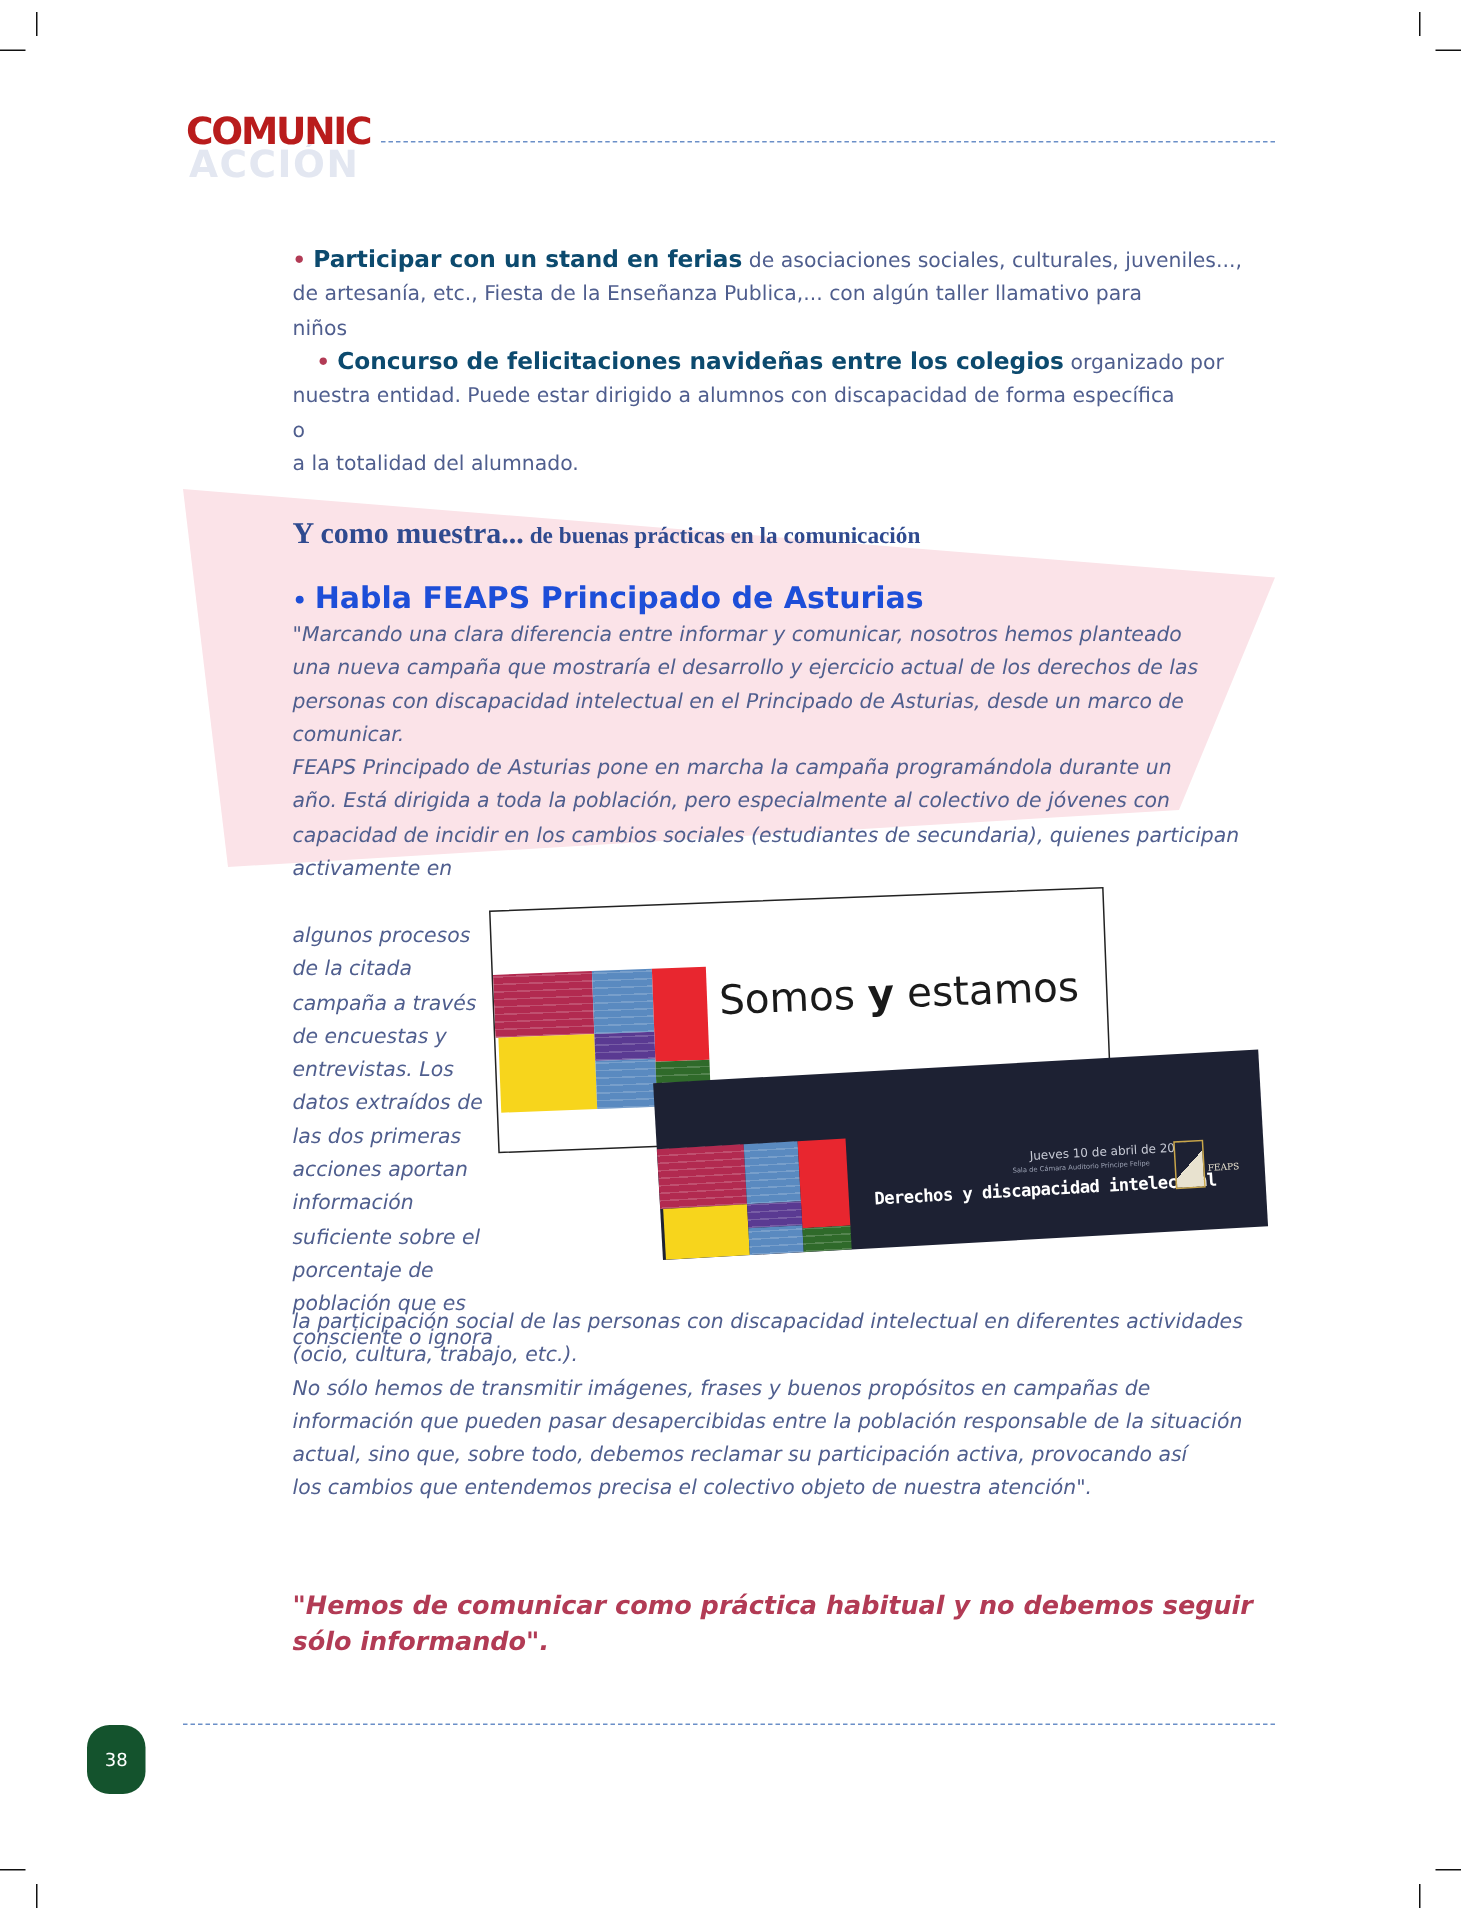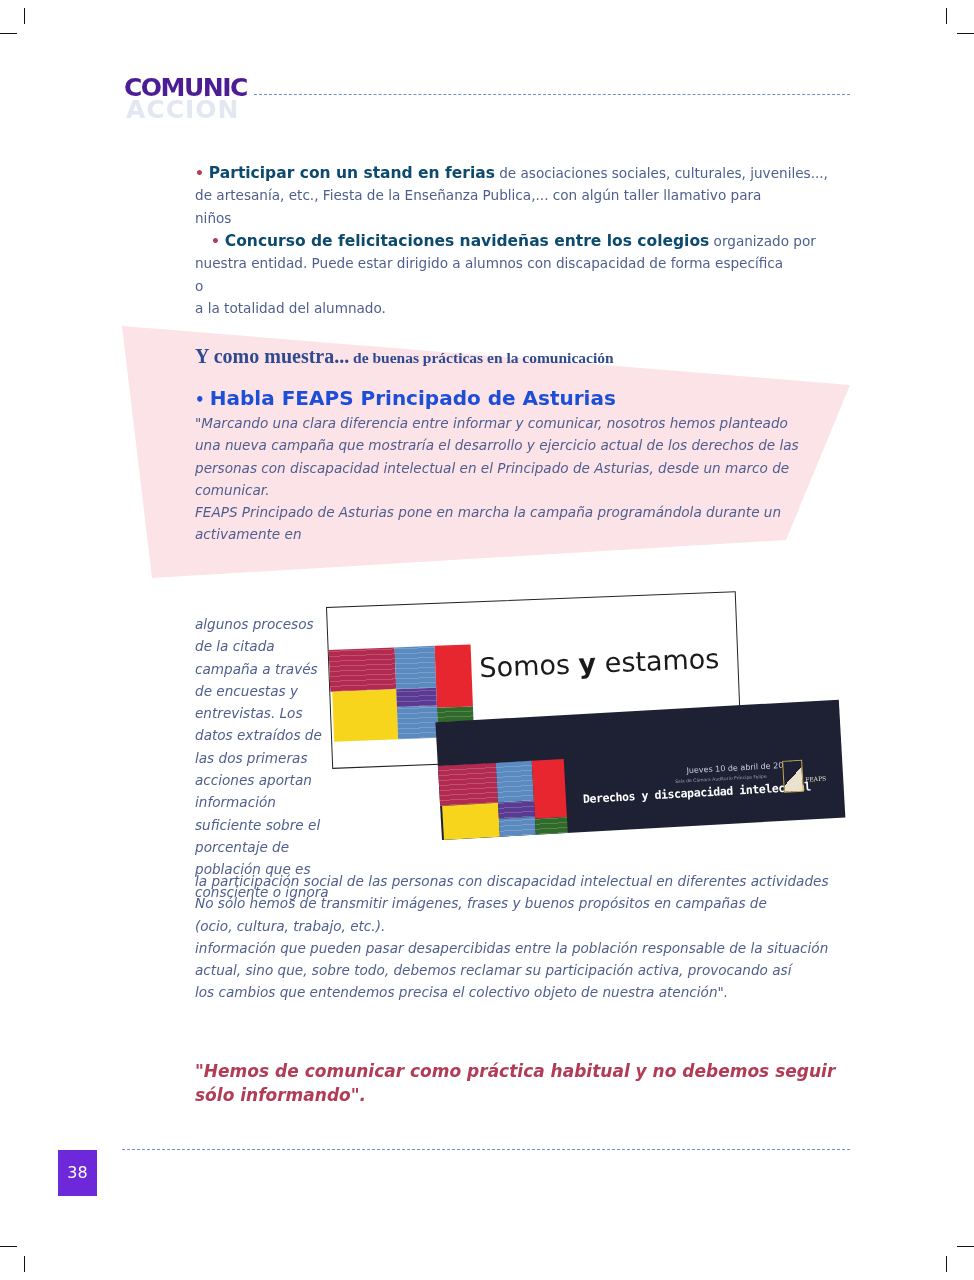--- a/index.html
+++ b/index.html
@@ -1,33 +1,33 @@
 <!DOCTYPE html>
 <html><head>
 <meta charset="utf-8">
 <style>
   html, body { margin: 0; padding: 0; background: #ffffff; }
   body { width: 974px; height: 1280px; position: relative; overflow: hidden;
          font-family: "DejaVu Sans", sans-serif; color: #3e4f8a; }
   .abs { position: absolute; }
   .crop { position: absolute; background: #111; }
   .logo-top { left: 124px; top: 74px; font-family: "DejaVu Sans", sans-serif; font-weight: bold;
-              font-size: 25px; color: #4c1d95; letter-spacing: -1.5px; line-height: 28px; }
+              font-size: 25px; color: #b91c1c; letter-spacing: -1.5px; line-height: 28px; }
   .logo-bot { left: 126px; top: 96px; font-family: "DejaVu Sans", sans-serif; font-weight: bold;
               font-size: 25px; color: #e3e7f1; letter-spacing: 1px; line-height: 28px; }
   .dash { border-top: 1.5px dashed #6b8fc8; height: 0; }
   .body-text { font-size: 13.6px; line-height: 22.3px; color: #4f5e8e; }
   .red-bold { font-weight: bold; color: #0c4a6e; font-size: 15.5px; }
   .dot { color: #b23b55; font-weight: bold; font-size: 14px; }
   .ital { font-style: italic; font-size: 13.6px; line-height: 22.3px; color: #4f5e8e; }
   .pink { left: 0; top: 0; }
   .heading { font-weight: bold; color: #2f4a8f; }
   .quote { font-weight: bold; font-style: italic; color: #b23b55; font-size: 17px; line-height: 24px; }
-  .page-num { left: 58px; top: 1150px; width: 39px; height: 46px; background: #6d28d9; color: #fff;
-              font-size: 16px; line-height: 46px; text-align: center; }
+  .page-num { left: 58px; top: 1150px; width: 39px; height: 46px; background: #14532d; color: #fff;
+              font-size: 12px; line-height: 46px; text-align: center; border-radius: 15px; }
   .card1 { left: 326px; top: 607px; width: 408px; height: 160px; background: #fff;
            border: 1.2px solid #222; transform: rotate(-2.2deg); transform-origin: 0 0; overflow: hidden; }
   .card2 { left: 442px; top: 722px; width: 404px; height: 118px; background: #1d2133;
            transform: rotate(-3.2deg); transform-origin: 0 100%; overflow: hidden; }
   .blk { position: absolute; }
   .stripe { background-image: repeating-linear-gradient(0deg, rgba(255,255,255,0.18) 0 1px, transparent 1px 5px); }
 </style>
 </head>
 <body>
 
@@ -64,20 +64,22 @@
 <div class="abs" style="left:195px;top:386px;white-space:nowrap;font-weight:bold;color:#1d4ed8;font-size:20px;">
   <span style="font-size:15px;">• </span><span>Habla FEAPS Principado de Asturias</span>
 </div>
 
 <div class="abs ital" style="left:195px;top:412px;white-space:nowrap;">
   <div>"Marcando una clara diferencia entre informar y comunicar, nosotros hemos planteado</div>
   <div>una nueva campaña que mostraría el desarrollo y ejercicio actual de los derechos de las</div>
   <div>personas con discapacidad intelectual en el Principado de Asturias, desde un marco de</div>
   <div>comunicar.</div>
   <div>FEAPS Principado de Asturias pone en marcha la campaña programándola durante un</div>
+  <div>año. Está dirigida a toda la población, pero especialmente al colectivo de jóvenes con</div>
+  <div>capacidad de incidir en los cambios sociales (estudiantes de secundaria), quienes participan</div>
   <div>activamente en</div>
 </div>
 
 <div class="abs ital" style="left:195px;top:613px;white-space:nowrap;">
   <div>algunos procesos</div>
   <div>de la citada</div>
   <div>campaña a través</div>
   <div>de encuestas y</div>
   <div>entrevistas. Los</div>
   <div>datos extraídos de</div>
@@ -113,22 +115,22 @@
   <div class="blk stripe" style="left:94px;top:102px;width:32px;height:16px;background-color:#2f6a2a;"></div>
   <div class="blk" style="left:248px;top:58px;font-size:8px;color:#c8cbd6;white-space:nowrap;">Jueves 10 de abril de 2003</div>
   <div class="blk" style="left:236px;top:70px;font-size:4.5px;color:#9aa0b2;white-space:nowrap;">Sala de Cámara Auditorio Príncipe Felipe</div>
   <div class="blk" style="left:143px;top:78px;font-family:'DejaVu Sans Mono',monospace;font-weight:bold;font-size:11.5px;color:#ffffff;white-space:nowrap;letter-spacing:-0.4px;">Derechos y discapacidad intelectual</div>
   <div class="blk" style="left:344px;top:58px;width:18px;height:30px;border:1px solid #c9a64a;background:linear-gradient(135deg,#1d2133 50%,#e8e2cf 50%);"></div>
   <div class="blk" style="left:366px;top:74px;font-family:'DejaVu Serif',serif;font-size:6px;color:#e8e2cf;">FEAPS</div>
 </div>
 
 <div class="abs ital" style="left:195px;top:870px;white-space:nowrap;">
   <div>la participación social de las personas con discapacidad intelectual en diferentes actividades</div>
+  <div>(ocio, cultura, trabajo, etc.).</div>
   <div>No sólo hemos de transmitir imágenes, frases y buenos propósitos en campañas de</div>
-  <div>(ocio, cultura, trabajo, etc.).</div>
   <div>información que pueden pasar desapercibidas entre la población responsable de la situación</div>
   <div>actual, sino que, sobre todo, debemos reclamar su participación activa, provocando así</div>
   <div>los cambios que entendemos precisa el colectivo objeto de nuestra atención".</div>
 </div>
 
 <div class="abs quote" style="left:195px;top:1059px;white-space:nowrap;">
   <div>"Hemos de comunicar como práctica habitual y no debemos seguir</div>
   <div>sólo informando".</div>
 </div>
 

